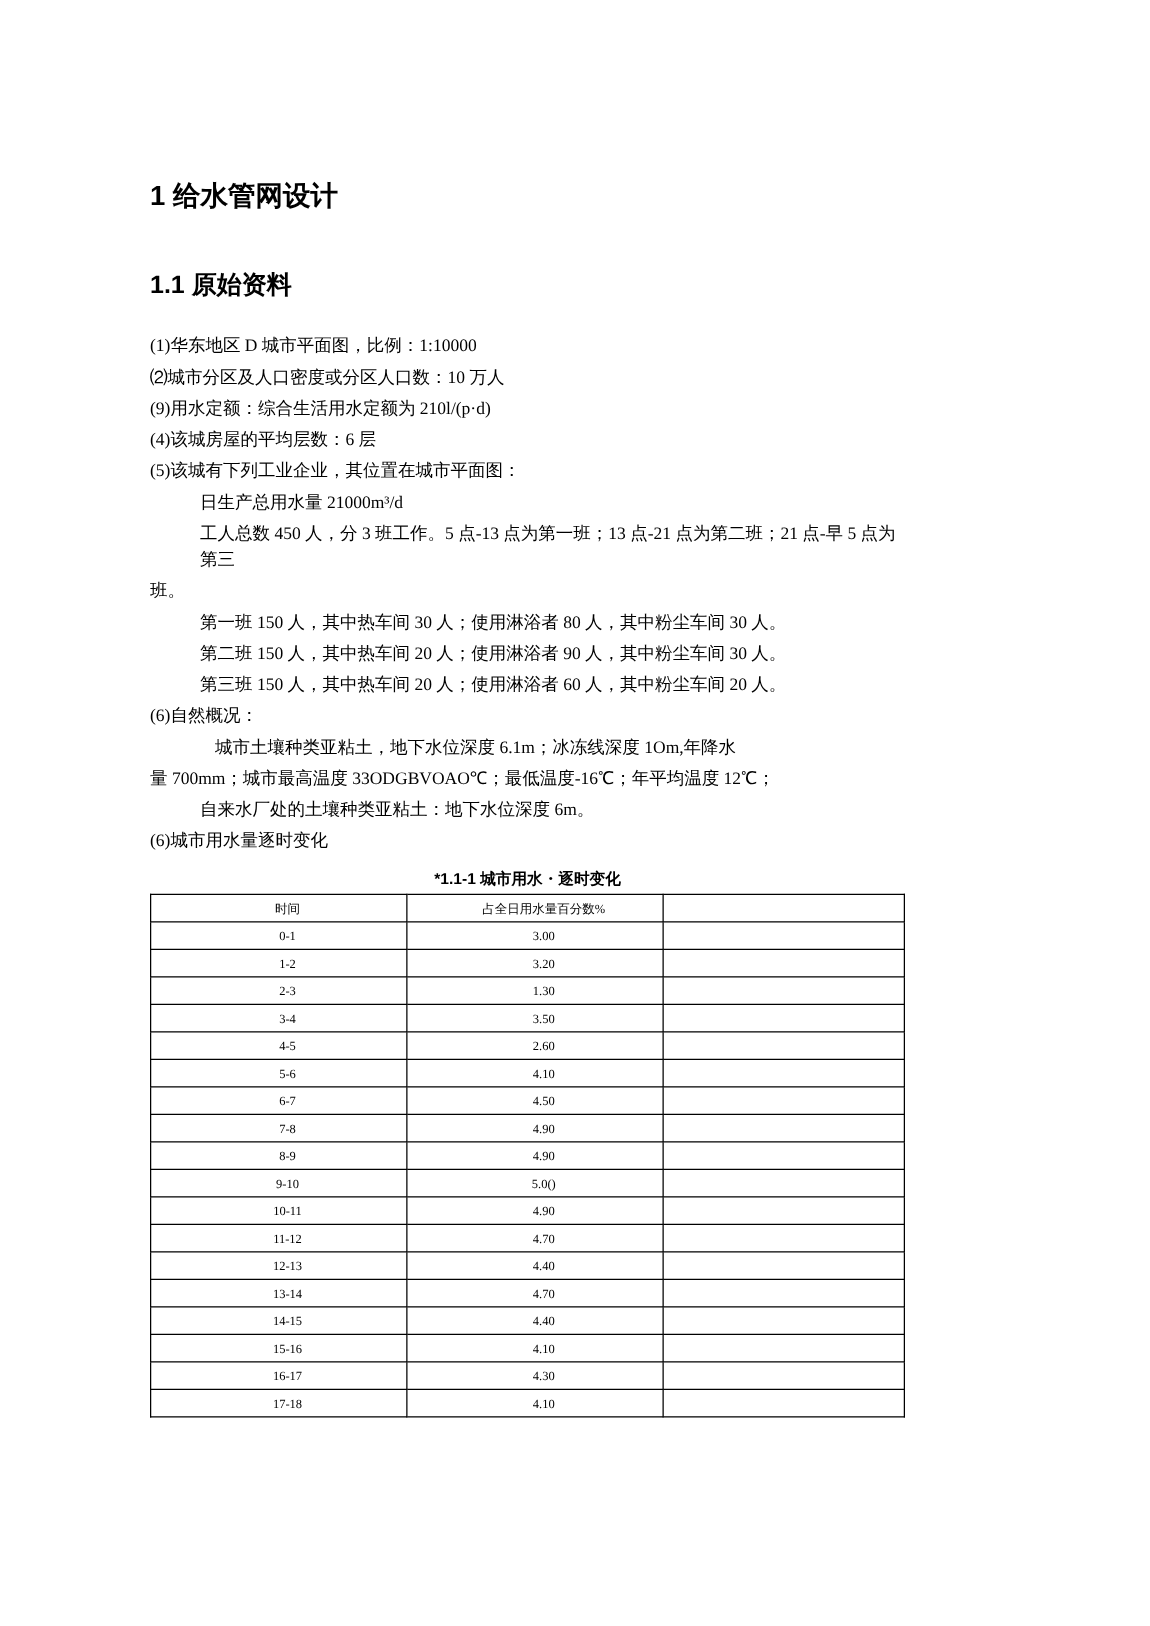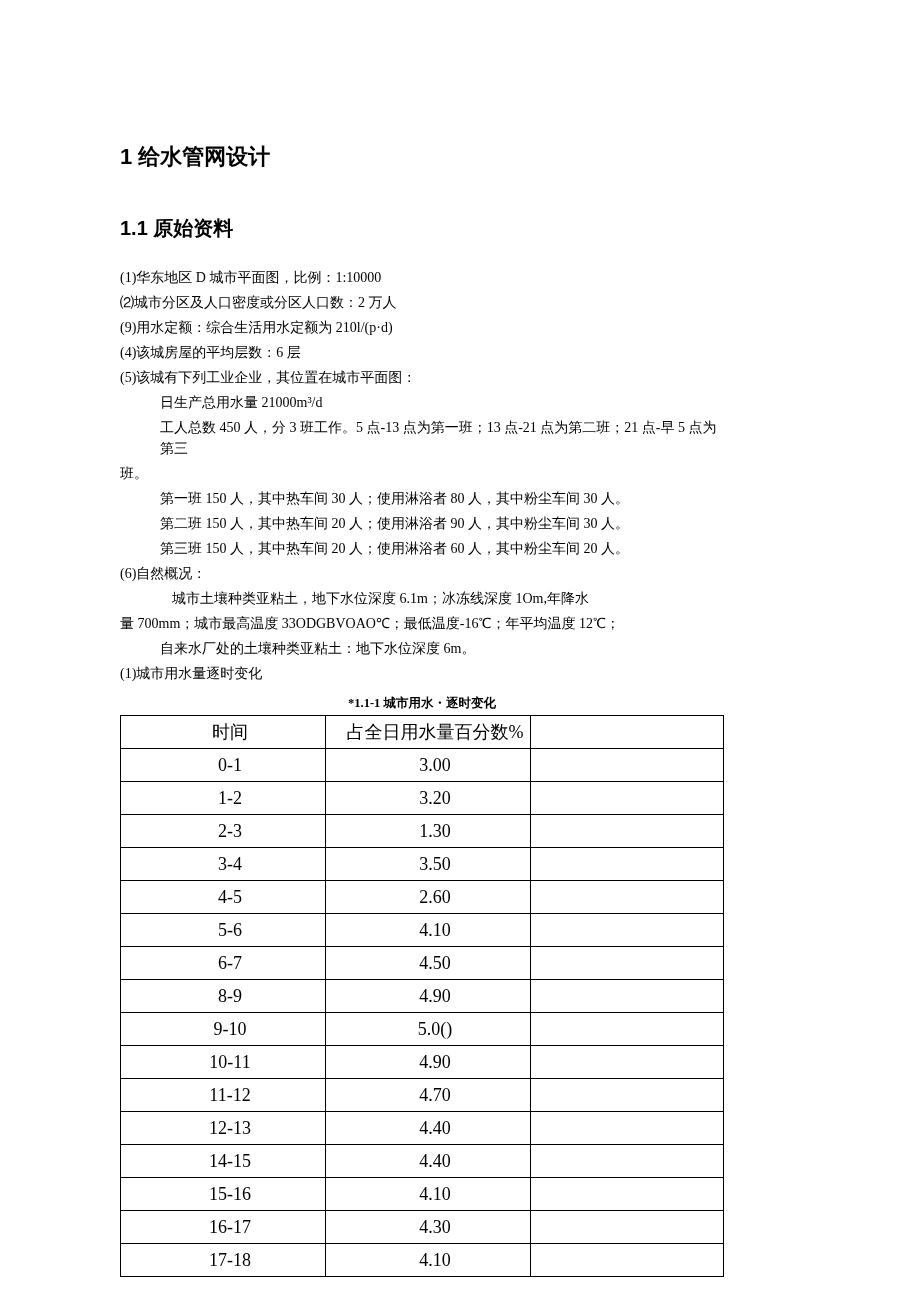--- a/index.html
+++ b/index.html
@@ -31,65 +31,65 @@
   }
   .line {
     margin: 4px 0;
     font-family: Liberation Serif, serif;
   }
   .indent1 { padding-left: 40px; }
   .indent2 { padding-left: 52px; }
   .justify-last { margin: 4px 0 4px 0; }
   .table-caption {
     text-align: center;
-    font-family: Liberation Serif, serif;
+    font-family: Liberation Sans, sans-serif;
     font-weight: bold;
     font-size: 12.5px;
     margin: 10px 0 2px 0;
   }
   table {
     width: 100%;
     border-collapse: collapse;
     table-layout: fixed;
   }
   th, td {
     border: 1px solid #000;
     padding: 3px 6px 2px 20px;
-    font-size: 18px;
+    font-size: 10px;
     text-align: center;
     vertical-align: bottom;
     height: 22px;
     box-sizing: border-box;
   }
   th { font-weight: normal; }
 </style>
 </head>
 <body>
 
 <div class="page">
 
   <h1>1 给水管网设计</h1>
   <h2>1.1 原始资料</h2>
 
   <div class="line">(1)华东地区 D 城市平面图，比例：1:10000</div>
-  <div class="line">⑵城市分区及人口密度或分区人口数：2 万人</div>
+  <div class="line">⑵城市分区及人口密度或分区人口数：10 万人</div>
   <div class="line">(9)用水定额：综合生活用水定额为 210l/(p·d)</div>
   <div class="line">(4)该城房屋的平均层数：6 层</div>
   <div class="line">(5)该城有下列工业企业，其位置在城市平面图：</div>
   <div class="line indent1">日生产总用水量 21000m³/d</div>
   <div class="line indent1 justify-last">工人总数 450 人，分 3 班工作。5 点-13 点为第一班；13 点-21 点为第二班；21 点-早 5 点为第三</div>
   <div class="line">班。</div>
   <div class="line indent1">第一班 150 人，其中热车间 30 人；使用淋浴者 80 人，其中粉尘车间 30 人。</div>
   <div class="line indent1">第二班 150 人，其中热车间 20 人；使用淋浴者 90 人，其中粉尘车间 30 人。</div>
   <div class="line indent1">第三班 150 人，其中热车间 20 人；使用淋浴者 60 人，其中粉尘车间 20 人。</div>
   <div class="line">(6)自然概况：</div>
   <div class="line indent2">城市土壤种类亚粘土，地下水位深度 6.1m；冰冻线深度 1Om,年降水</div>
   <div class="line">量 700mm；城市最高温度 33ODGBVOAO℃；最低温度-16℃；年平均温度 12℃；</div>
   <div class="line indent1">自来水厂处的土壤种类亚粘土：地下水位深度 6m。</div>
-  <div class="line">  (1)城市用水量逐时变化</div>
+  <div class="line">  (6)城市用水量逐时变化</div>
 
   <div class="table-caption">*1.1-1 城市用水・逐时变化</div>
 
   <table>
     <colgroup>
       <col style="width:34%">
       <col style="width:34%">
       <col style="width:32%">
     </colgroup>
     <thead>
@@ -129,20 +129,25 @@
           <td>5-6</td>
           <td>4.10</td>
           <td></td>
         </tr>
         <tr>
           <td>6-7</td>
           <td>4.50</td>
           <td></td>
         </tr>
         <tr>
+          <td>7-8</td>
+          <td>4.90</td>
+          <td></td>
+        </tr>
+        <tr>
           <td>8-9</td>
           <td>4.90</td>
           <td></td>
         </tr>
         <tr>
           <td>9-10</td>
           <td>5.0()</td>
           <td></td>
         </tr>
         <tr>
@@ -151,20 +156,25 @@
           <td></td>
         </tr>
         <tr>
           <td>11-12</td>
           <td>4.70</td>
           <td></td>
         </tr>
         <tr>
           <td>12-13</td>
           <td>4.40</td>
+          <td></td>
+        </tr>
+        <tr>
+          <td>13-14</td>
+          <td>4.70</td>
           <td></td>
         </tr>
         <tr>
           <td>14-15</td>
           <td>4.40</td>
           <td></td>
         </tr>
         <tr>
           <td>15-16</td>
           <td>4.10</td>

